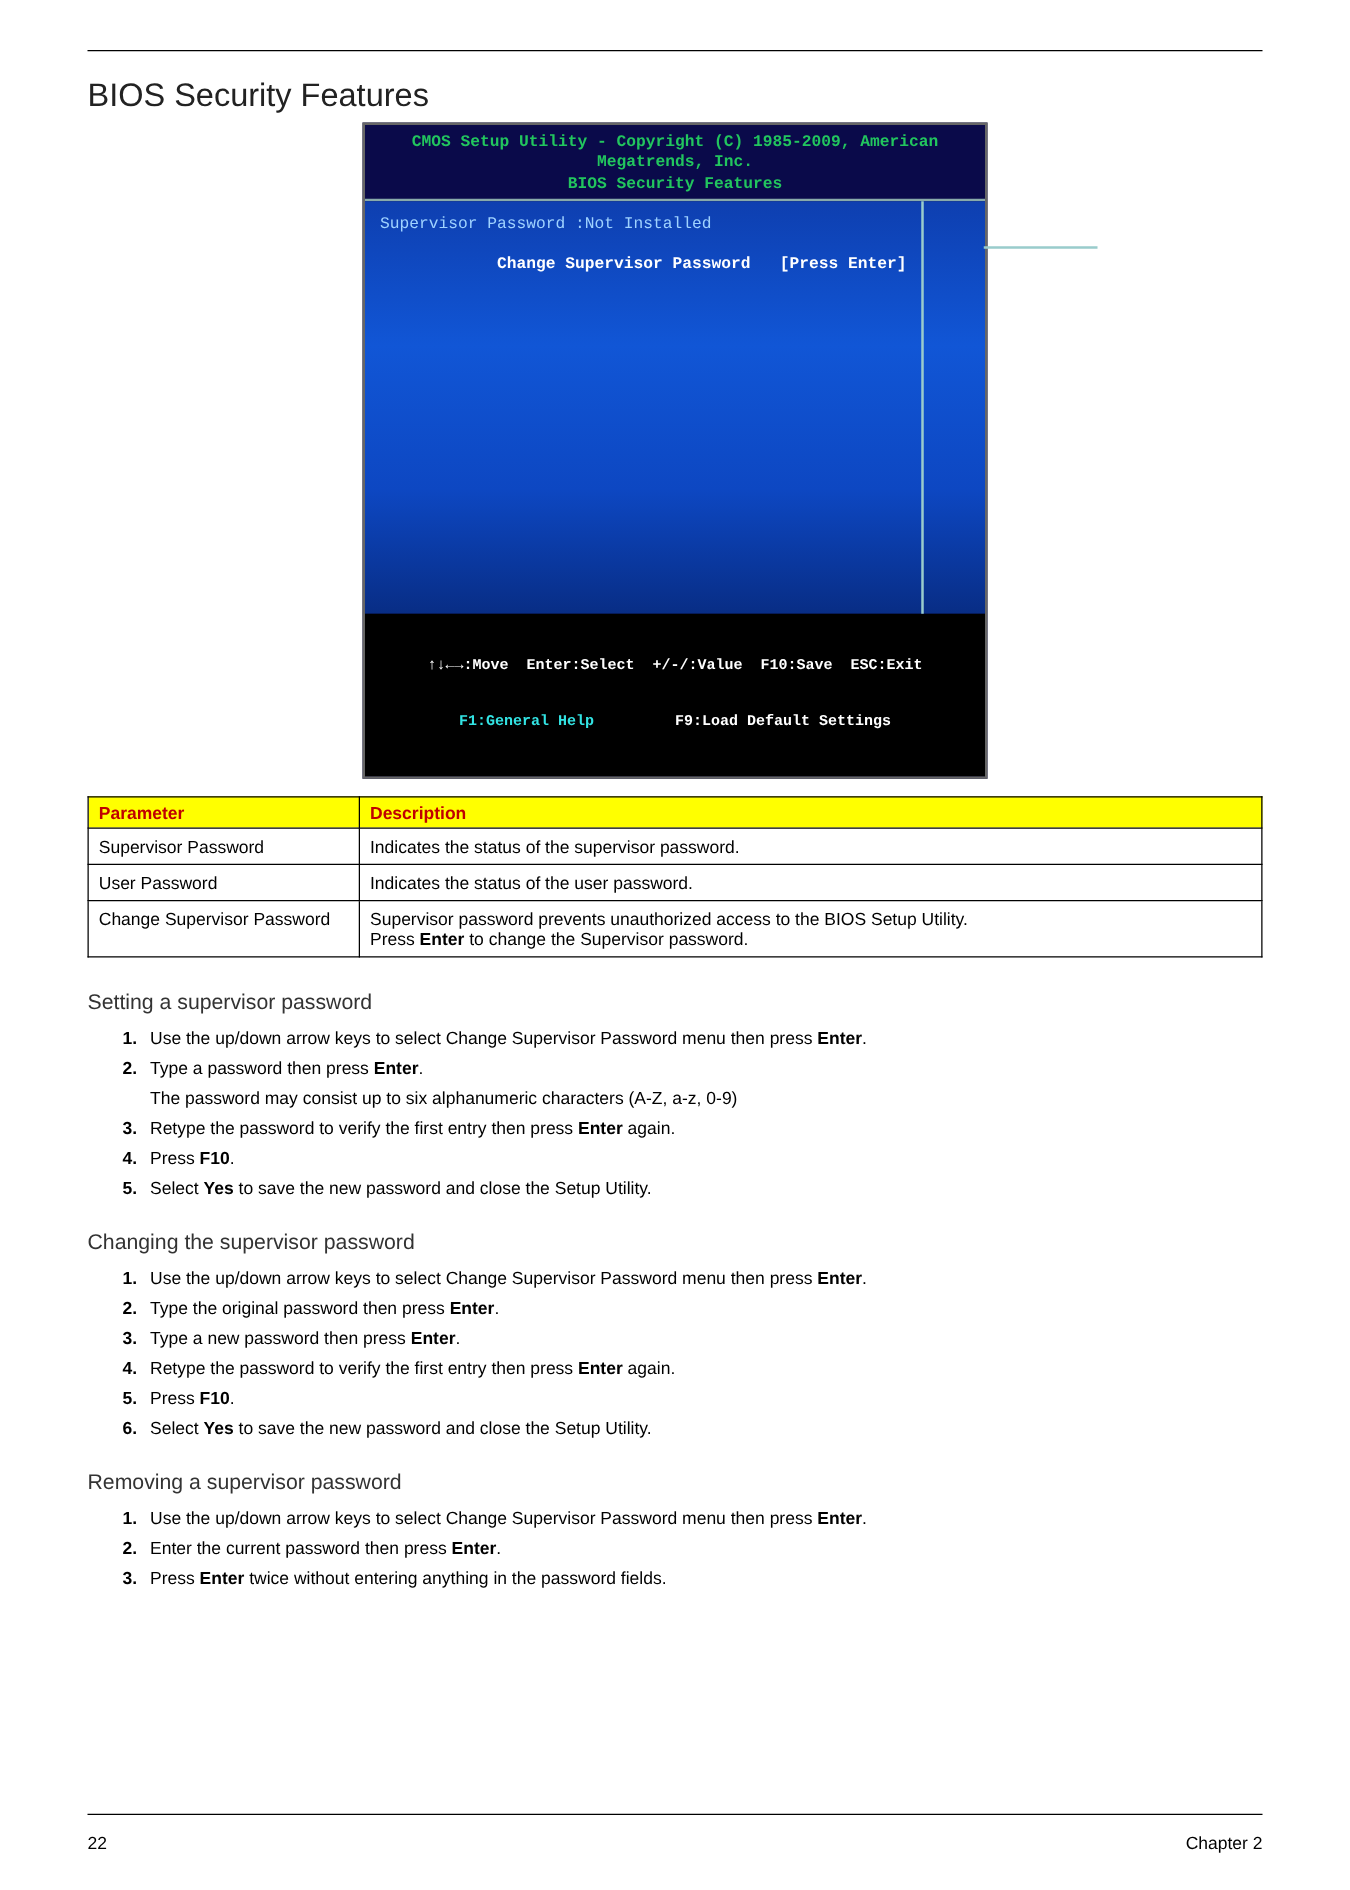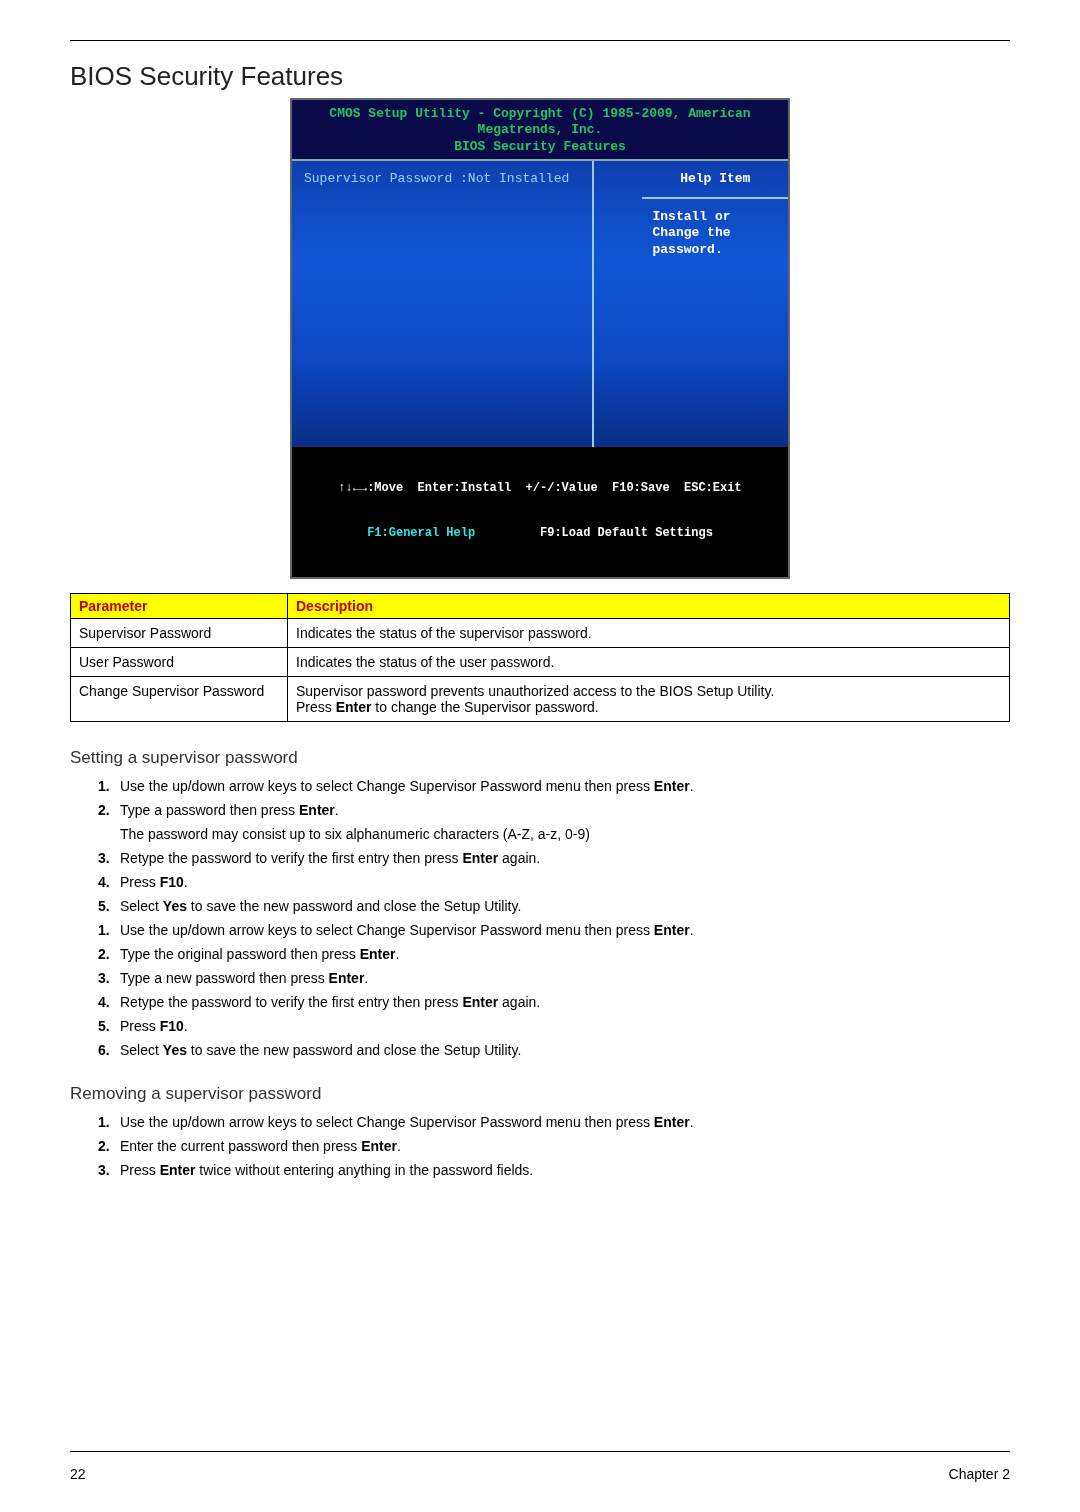--- a/index.html
+++ b/index.html
@@ -69,21 +69,21 @@
   .bios-top {
     background:#0a0a4a;
     text-align:center;
     color:#22c55e;
     padding:6px 4px 4px 4px;
     font-weight:bold;
     border-bottom:2px solid #8aa;
   }
   .bios-body {
     display:flex;
-    height:286px;
+    height:330px;
     background:linear-gradient(180deg,#0e3fb0 0%, #1156d6 35%, #0d47c2 70%, #082d85 100%);
     gap:48px;
   }
   .bios-left {
     flex:1.9;
     padding:10px 12px;
     border-right:2px solid #9cc;
     color:#9fd2ff;
   }
   .bios-left .white { color:#ffffff; font-weight:bold; }
@@ -150,28 +150,31 @@
 
   <div class="bios">
     <div class="bios-outer">
       <div class="bios-top">
         <div>CMOS Setup Utility - Copyright (C) 1985-2009, American Megatrends, Inc.</div>
         <div>BIOS Security Features</div>
       </div>
       <div class="bios-body">
         <div class="bios-left">
           <div class="row">Supervisor Password :Not Installed</div>
+          <div class="row white">
+            <span>Change Supervisor Password   </span><span>[Press Enter]</span>
+          </div>
         </div>
         <div class="bios-right">
           <div class="bios-right-head">Help Item</div>
           <div class="bios-right-body">Install or Change the password.</div>
         </div>
       </div>
       <div class="bios-footer">
-        <div><span>↑↓←→:Move  Enter:Install  +/-/:Value  F10:Save  ESC:Exit</span></div>
+        <div><span>↑↓←→:Move  Enter:Select  +/-/:Value  F10:Save  ESC:Exit</span></div>
         <div><span class="cyan">F1:General Help</span>         <span>F9:Load Default Settings</span></div>
       </div>
     </div>
   </div>
 
   <table class="ptable">
     <tbody>
         <tr>
       <th class="p-col">Parameter</th>
       <th>Description</th>
@@ -215,20 +218,21 @@
   </div>
   <div class="li-row">
     <div class="marker">4.</div>
     <div class="li-body"><span>Press </span><b>F10</b><span>.</span></div>
   </div>
   <div class="li-row">
     <div class="marker">5.</div>
     <div class="li-body"><span>Select </span><b>Yes</b><span> to save the new password and close the Setup Utility.</span></div>
   </div>
 
+  <h4 class="subhead">Changing the supervisor password</h4>
 
   <div class="li-row">
     <div class="marker">1.</div>
     <div class="li-body"><span>Use the up/down arrow keys to select Change Supervisor Password menu then press </span><b>Enter</b><span>.</span></div>
   </div>
   <div class="li-row">
     <div class="marker">2.</div>
     <div class="li-body"><span>Type the original password then press </span><b>Enter</b><span>.</span></div>
   </div>
   <div class="li-row">

